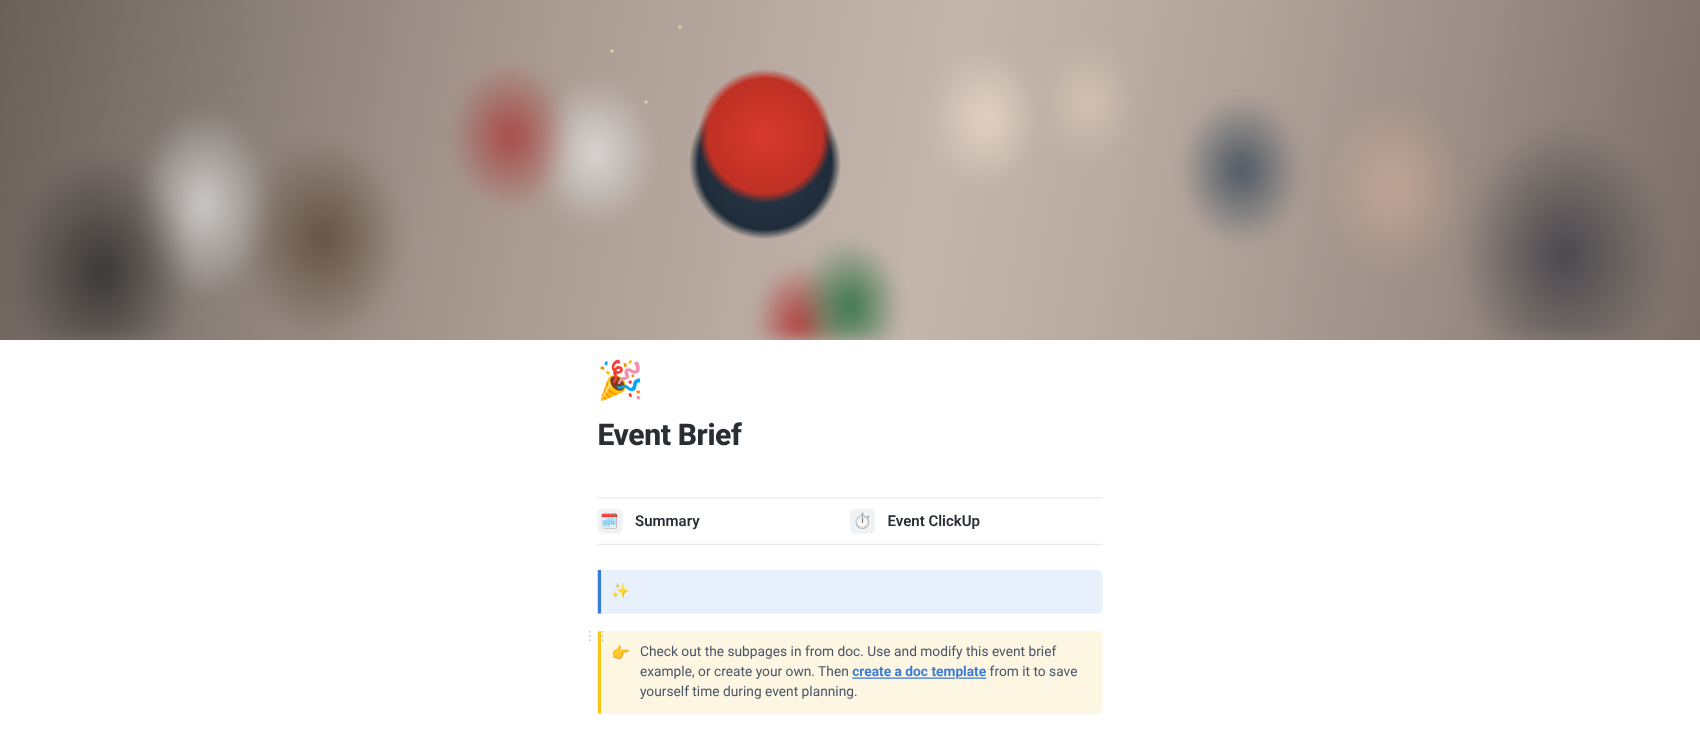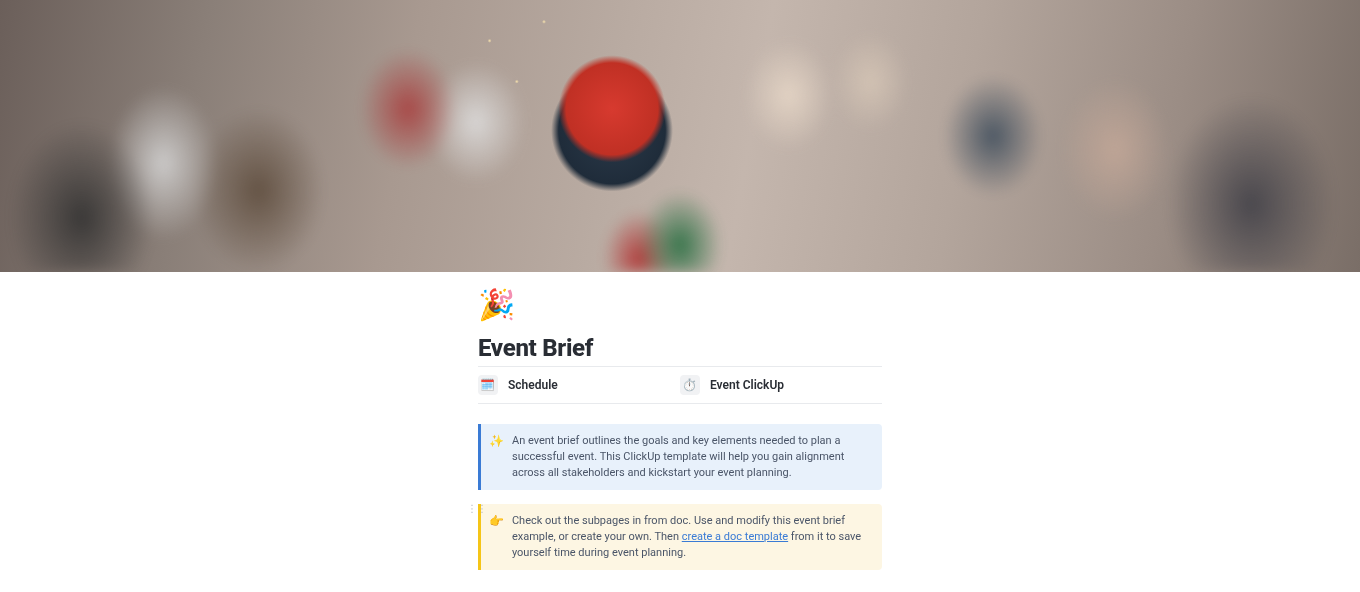--- a/index.html
+++ b/index.html
@@ -59,21 +59,21 @@
   .page-icon {
     font-size: 30px;
     line-height: 1;
     margin-bottom: 14px;
     display: inline-block;
   }
   .title {
     font-size: 24px;
     font-weight: 800;
     color: #292d34;
-    margin-bottom: 4px;
+    margin-bottom: 36px;
     letter-spacing: -0.3px;
   }
   .subpages {
     display: flex;
     padding: 8px 0;
     border-top: 1px solid #e8eaed;
     border-bottom: 1px solid #e8eaed;
     margin-bottom: 20px;
   }
   .sub-item {
@@ -117,20 +117,21 @@
     color: #4a5568;
   }
   .callout-ico {
     font-size: 12px;
     flex-shrink: 0;
     line-height: 1.4;
   }
   .callout a {
     color: #3a7bd5;
     text-decoration: underline;
+    font-weight: bold;
   }
   .drag-handle {
     position: absolute;
     left: -14px;
     top: 0;
     font-size: 10px;
     color: #b8bcc4;
     cursor: grab;
     line-height: 1;
   }
@@ -142,31 +143,30 @@
 
 <div class="content">
 
   <div class="page-icon">🎉</div>
 
   <h1 class="title">Event Brief</h1>
 
   <div class="subpages">
     <div class="sub-item">
       <span class="icon-box">🗓️</span>
-      <span>Schedule</span>
+      <span>Summary</span>
     </div>
     <div class="sub-item">
       <span class="icon-box">⏱️</span>
       <span>Event ClickUp</span>
     </div>
   </div>
 
   <div class="callout callout-blue">
     <span class="callout-ico">✨</span>
-    <span>An event brief outlines the goals and key elements needed to plan a successful event. This ClickUp template will help you gain alignment across all stakeholders and kickstart your event planning.</span>
   </div>
 
   <div class="callout callout-yellow">
     <span class="drag-handle">⋮⋮</span>
     <span class="callout-ico">👉</span>
     <span>
       <span>Check out the subpages in from doc. Use and modify this event brief example, or create your own. Then </span><a href="#">create a doc template</a><span> from it to save yourself time during event planning.</span>
     </span>
   </div>
 

